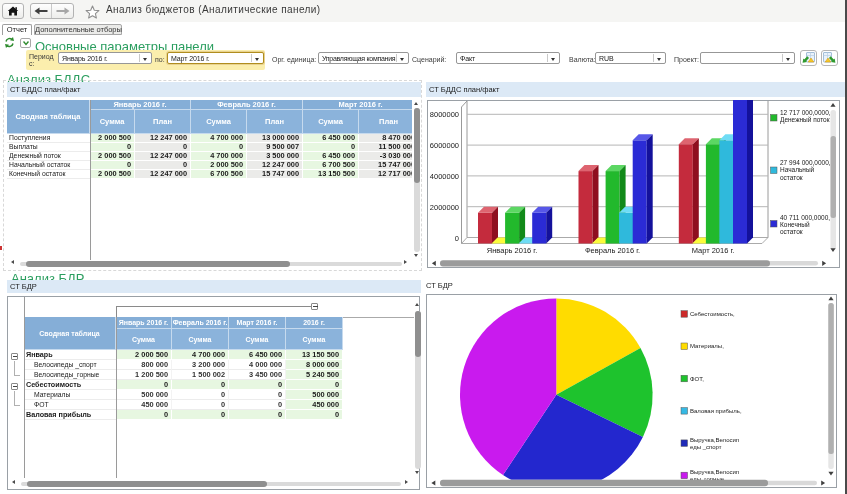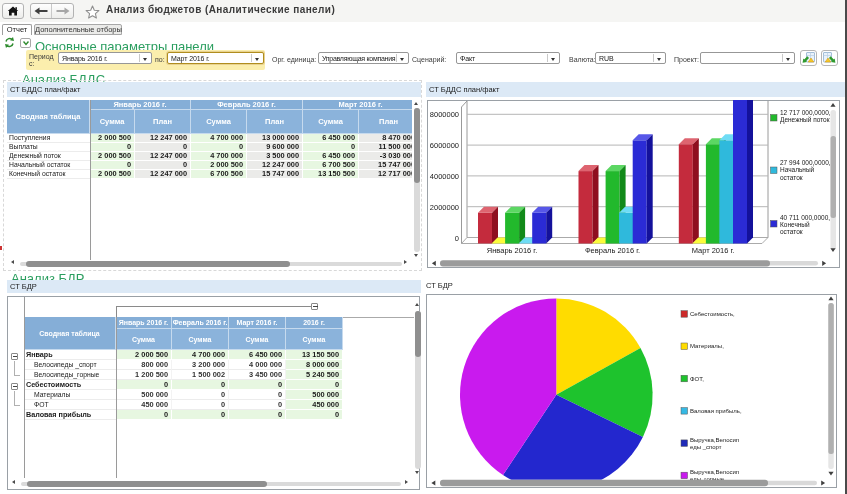--- a/index.html
+++ b/index.html
@@ -36,21 +36,21 @@
 <div class="abs" style="left:51px;top:4px;width:1px;height:14px;background:#c9c9c9"></div>
 <svg class="abs" style="left:33px;top:6px" width="16" height="10" viewBox="0 0 16 10">
     <path d="M1.5 5 L6.5 1.6 L6.5 3.9 L14.5 3.9 L14.5 6.1 L6.5 6.1 L6.5 8.4 Z" fill="#3f3f3f"></path>
   </svg>
 <svg class="abs" style="left:55px;top:6px" width="16" height="10" viewBox="0 0 16 10">
     <path d="M14.5 5 L9.5 1.6 L9.5 3.9 L1.5 3.9 L1.5 6.1 L9.5 6.1 L9.5 8.4 Z" fill="#a6a6a6"></path>
   </svg>
 <svg class="abs" style="left:85px;top:5px" width="15" height="14" viewBox="0 0 15 14">
     <path d="M7.5 1 L9.3 5.2 L13.9 5.6 L10.4 8.6 L11.4 13 L7.5 10.7 L3.6 13 L4.6 8.6 L1.1 5.6 L5.7 5.2 Z" fill="#fff" stroke="#8f8f8f" stroke-width="1.1" stroke-linejoin="round"></path>
   </svg>
-<div class="abs" style="left:106px;top:4px;font-size:10px;font-weight:bold;color:#3a3a3a;letter-spacing:0.42px;white-space:nowrap">Анализ бюджетов (Аналитические панели)</div>
+<div class="abs" style="left:106px;top:4px;font-size:10px;font-weight:normal;color:#3a3a3a;letter-spacing:0.42px;white-space:nowrap">Анализ бюджетов (Аналитические панели)</div>
 
 <div class="abs" style="left:2px;top:24px;width:30px;height:11px;background:#fff;border:1px solid #9e9e9e;border-bottom:none;border-radius:2px 2px 0 0;box-sizing:border-box;font-size:7.5px;text-align:center;line-height:10px;color:#1a1a1a;z-index:2">Отчет</div>
 <div class="abs" style="left:34px;top:24px;width:88px;white-space:nowrap;height:11px;background:#eBeBe9;border:1px solid #a8a8a8;border-radius:2px 2px 0 0;box-sizing:border-box;font-size:7.5px;text-align:center;line-height:10px;color:#333">Дополнительные отборы</div>
 
 <svg class="abs" style="left:4px;top:37px" width="11" height="11" viewBox="0 0 22 22">
 <path d="M4 9 A 7.5 7.5 0 0 1 17 5.5" fill="none" stroke="#2e8b2e" stroke-width="3"></path>
 <polygon points="18,0 20,8 12,6.5" fill="#2e8b2e"></polygon>
 <path d="M18 13 A 7.5 7.5 0 0 1 5 16.5" fill="none" stroke="#2e8b2e" stroke-width="3"></path>
 <polygon points="4,22 2,14 10,15.5" fill="#2e8b2e"></polygon>
   </svg>
@@ -88,21 +88,21 @@
 <svg width="15" height="14" viewBox="0 0 15 14">
       <rect x="1.5" y="1.5" width="8" height="9.5" rx="0.5" fill="#e9f2fb" stroke="#9ab7d4" stroke-width="0.9"></rect>
       <line x1="1.5" y1="4.5" x2="9.5" y2="4.5" stroke="#b9cfe4" stroke-width="0.7"></line>
       <line x1="5.5" y1="1.5" x2="5.5" y2="11" stroke="#b9cfe4" stroke-width="0.7"></line>
       <path d="M3.2 11 L6 7 L8.8 11 Z" fill="#f5c928" stroke="#d69b16" stroke-width="0.6"></path>
       <line x1="7.8" y1="6.2" x2="11.2" y2="9.6" stroke="#2e9b2e" stroke-width="2.4"></line>
       <path d="M13.4 11.8 L12.7 7.4 L9 11.1 Z" fill="#2e9b2e"></path>
     </svg></div>
 <div class="abs" style="left:845px;top:0px;width:2px;height:494px;background:#4a4a4a"></div>
 
-<div class="abs green" style="left:22px;top:72px">Анализ БДДС</div>
+<div class="abs green" style="left:7px;top:72px">Анализ БДДС</div>
 <div class="abs" style="left:3px;top:80px;width:419px;height:191px;border:1px dashed #d8d8d8;box-sizing:border-box"></div>
 <div class="titlebar" style="left:7px;top:82px;width:414px">СТ БДДС план/факт</div>
 <div class="abs" style="left:7px;top:100px;width:405px;height:160px;overflow:hidden;background:#fff">
 <table class="pv" style="width:412px">
 <colgroup>
         <col style="width:83px">
         <col style="width:45px">
         <col style="width:56px">
         <col style="width:56px">
         <col style="width:56px">
@@ -131,21 +131,21 @@
           <td class="num sum">4 700 000</td>
           <td class="num pln">13 000 000</td>
           <td class="num sum">6 450 000</td>
           <td class="num pln">8 470 000</td>
         </tr>
         <tr>
           <td class="lab">Выплаты</td>
           <td class="num sum">0</td>
           <td class="num pln">0</td>
           <td class="num sum">0</td>
-          <td class="num pln">9 600 000</td>
+          <td class="num pln">9 500 007</td>
           <td class="num sum">0</td>
           <td class="num pln">11 500 000</td>
         </tr>
         <tr>
           <td class="lab">Денежный поток</td>
           <td class="num sum">2 000 500</td>
           <td class="num pln">12 247 000</td>
           <td class="num sum">4 700 000</td>
           <td class="num pln">3 500 000</td>
           <td class="num sum">6 450 000</td>

